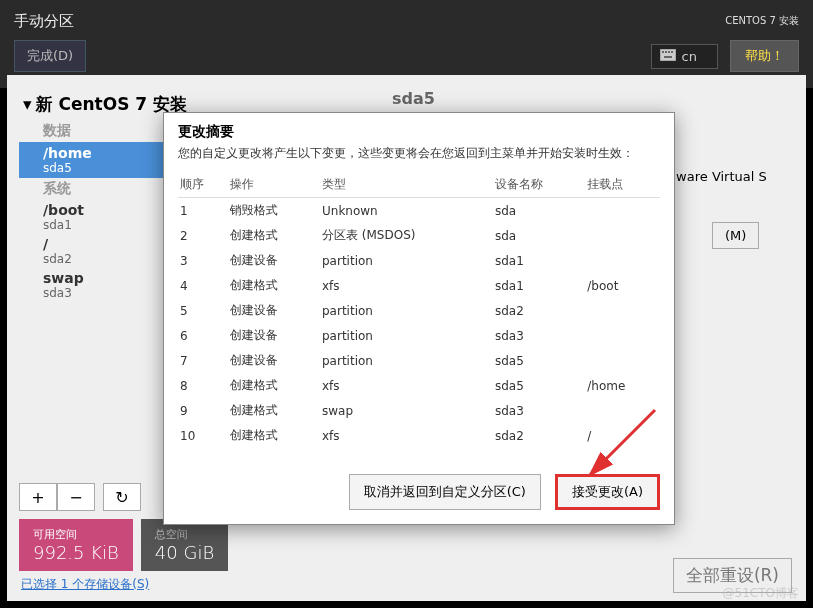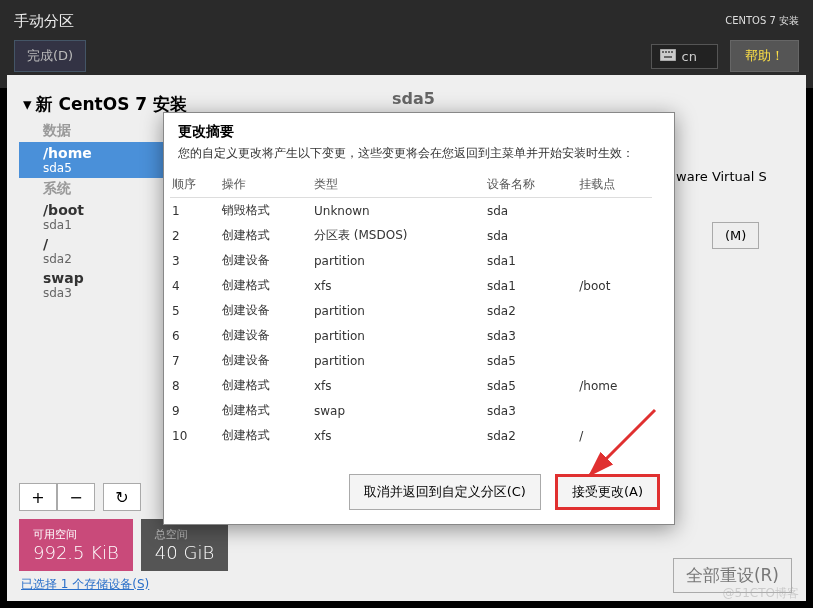--- a/index.html
+++ b/index.html
@@ -39,21 +39,21 @@
 .footer .total{background:#555;color:#fff;}
 .footer .total .lbl{font-size:11px;color:#bbb;}
 .footer .total .val{font-size:18px;font-weight:300;}
 .stor-link{position:absolute; bottom:8px; left:14px; color:#2a6fc9; font-size:12px; text-decoration:underline; cursor:pointer;}
 .reset-btn{position:absolute; bottom:8px; right:14px; padding:5px 12px; border:1px solid #aaa; background:#eee; font-size:17px;color:#777;}
 .watermark{position:absolute; bottom:6px; right:14px; color:#aaa; font-size:12px; opacity:0.5;}
 
 .dialog{position:absolute; top:112px; left:163px; width:512px; background:#fff; border:1px solid #888; box-shadow:0 4px 20px rgba(0,0,0,.4); z-index:10;}
 .dlg-title{font-size:14px; font-weight:bold; padding:10px 14px 4px;}
 .dlg-desc{font-size:12px; padding:0 14px 10px; color:#333;}
-.tbl{width:calc(100% - 28px); margin:0 6px; border-collapse:collapse; font-size:12px;}
+.tbl{width:calc(100% - 28px); margin:0 14px; border-collapse:collapse; font-size:12px;}
 .tbl th{text-align:left; padding:4px 2px; color:#555; font-weight:normal; border-bottom:1px solid #ddd;}
 .tbl td{padding:4px 2px; color:#333;}
 .op-destroy{color:#d22;}
 .op-create{color:#1a8a1a;}
 .dlg-foot{display:flex; justify-content:flex-end; gap:14px; padding:26px 14px 14px;}
 .dlg-btn{padding:6px 14px; border:1px solid #aaa; background:#f4f4f4; font-size:13px; cursor:pointer;}
 .dlg-btn.accept{border:3px solid #e03030;}
 
 .arrow{position:absolute; z-index:20; pointer-events:none;}
 </style>

